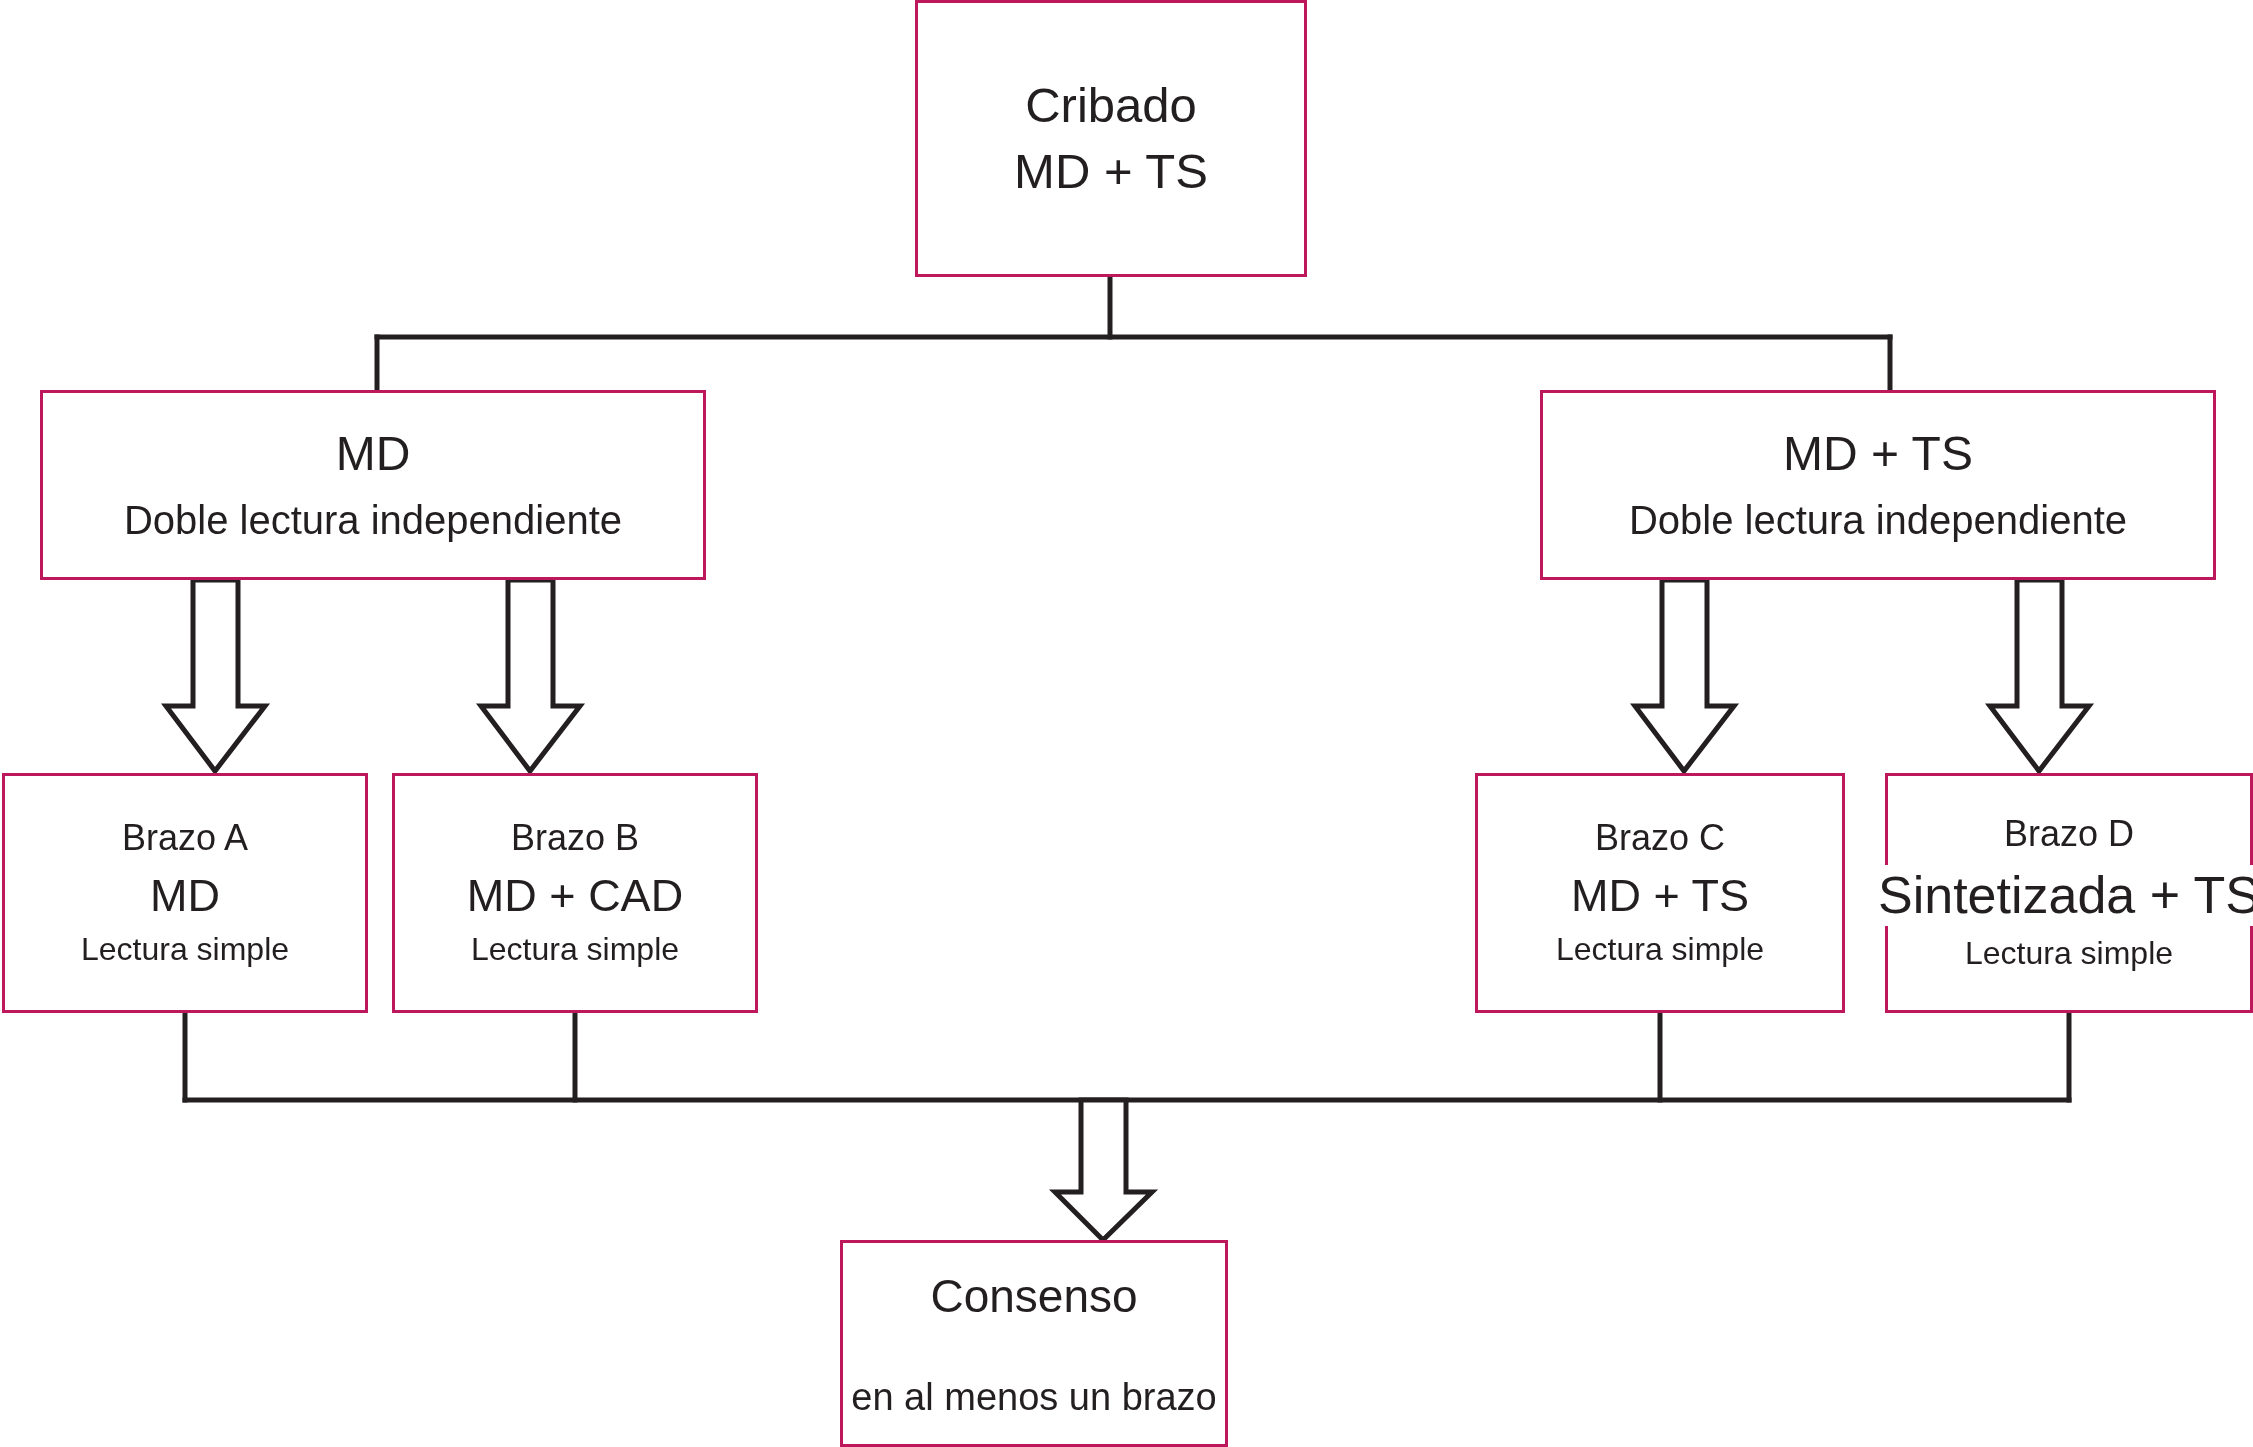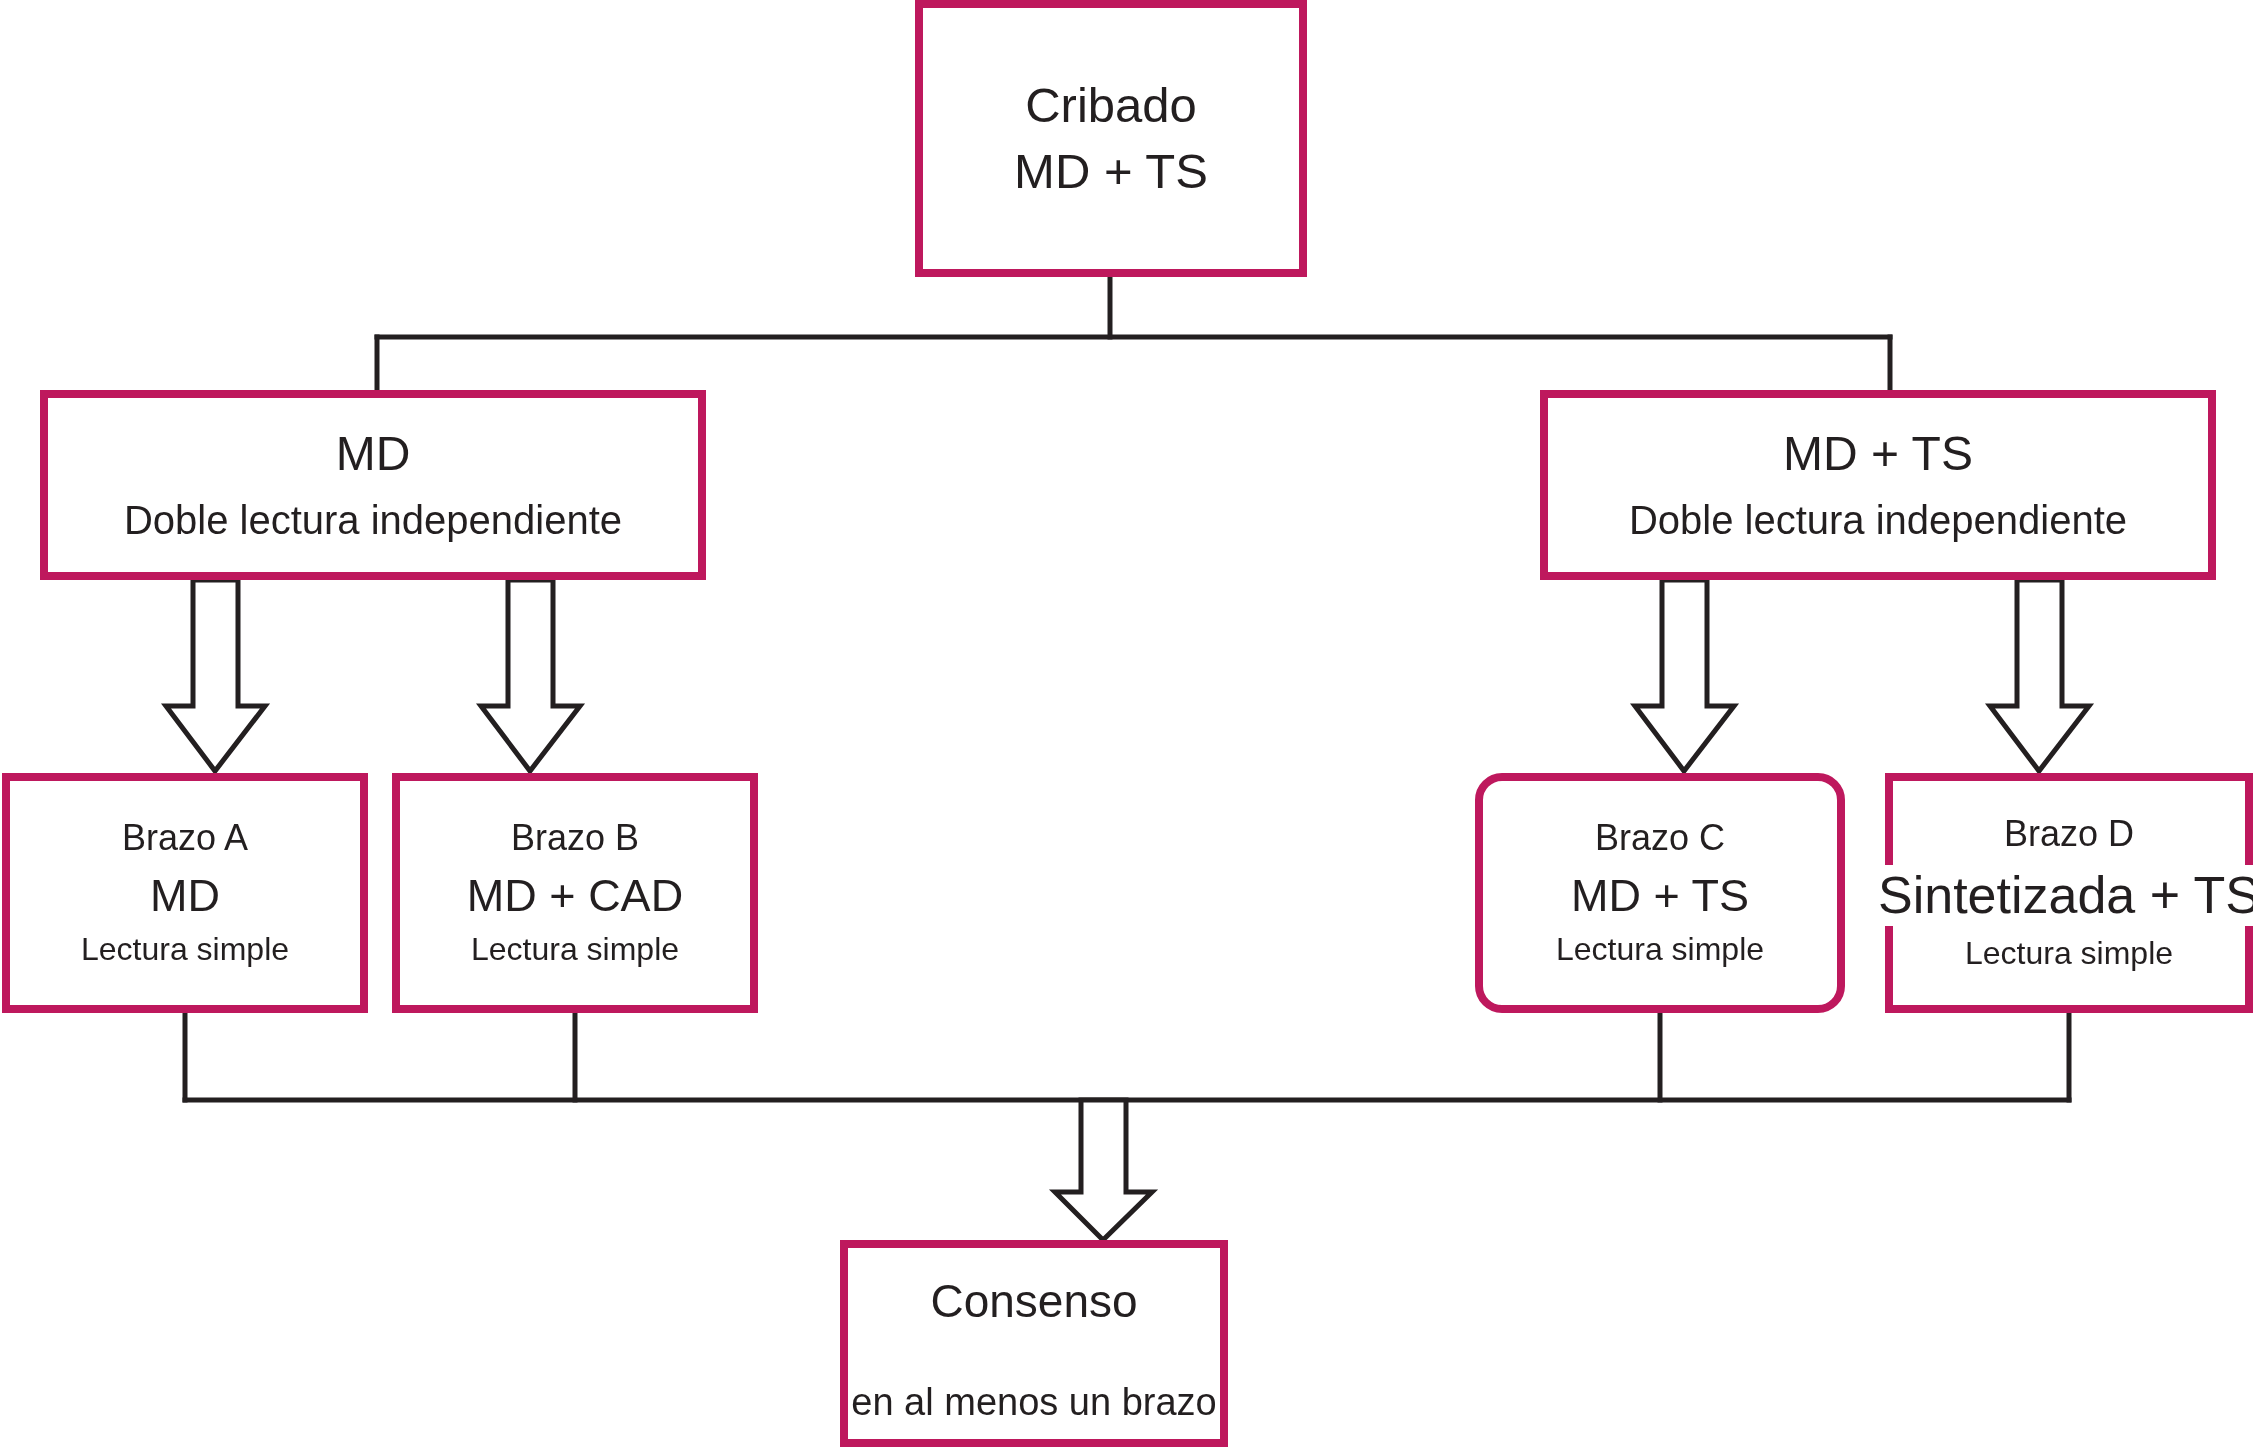--- a/index.html
+++ b/index.html
@@ -19,21 +19,21 @@
   #flow-svg {
     position: absolute;
     left: 0;
     top: 0;
     width: 2253px;
     height: 1447px;
   }
   .node {
     position: absolute;
     box-sizing: border-box;
-    border: 8px solid #be185d;
+    border: 3px solid #be185d;
     background: #ffffff;
     display: flex;
     flex-direction: column;
     align-items: center;
     justify-content: center;
     text-align: center;
     color: #231f20;
     line-height: 1.18;
   }
   .node .ln {
@@ -54,21 +54,21 @@
     top: 773px;
     height: 240px;
     padding: 0 4px;
   }
   .node-arm .l1 { font-size: 36px; }
   .node-arm .l2 { font-size: 45px; margin-top: 9px; }
   .node-arm .l3 { font-size: 32px; margin-top: 9px; }
 
   .node-brazo-a { left: 2px;    width: 366px; }
   .node-brazo-b { left: 392px;  width: 366px; }
-  .node-brazo-c { left: 1475px; width: 370px; border-radius: 27px; }
+  .node-brazo-c { left: 1475px; width: 370px; }
   .node-brazo-d { left: 1885px; width: 368px; }
   .node-brazo-d .l2 { font-size: 52px; transform: scaleX(1.0); }
 
   .node-consenso {
     left: 840px; top: 1240px; width: 388px; height: 207px;
     justify-content: flex-start;
     padding-top: 26px;
     gap: 36px;
   }
   .node-consenso .l1 { font-size: 46px; }

